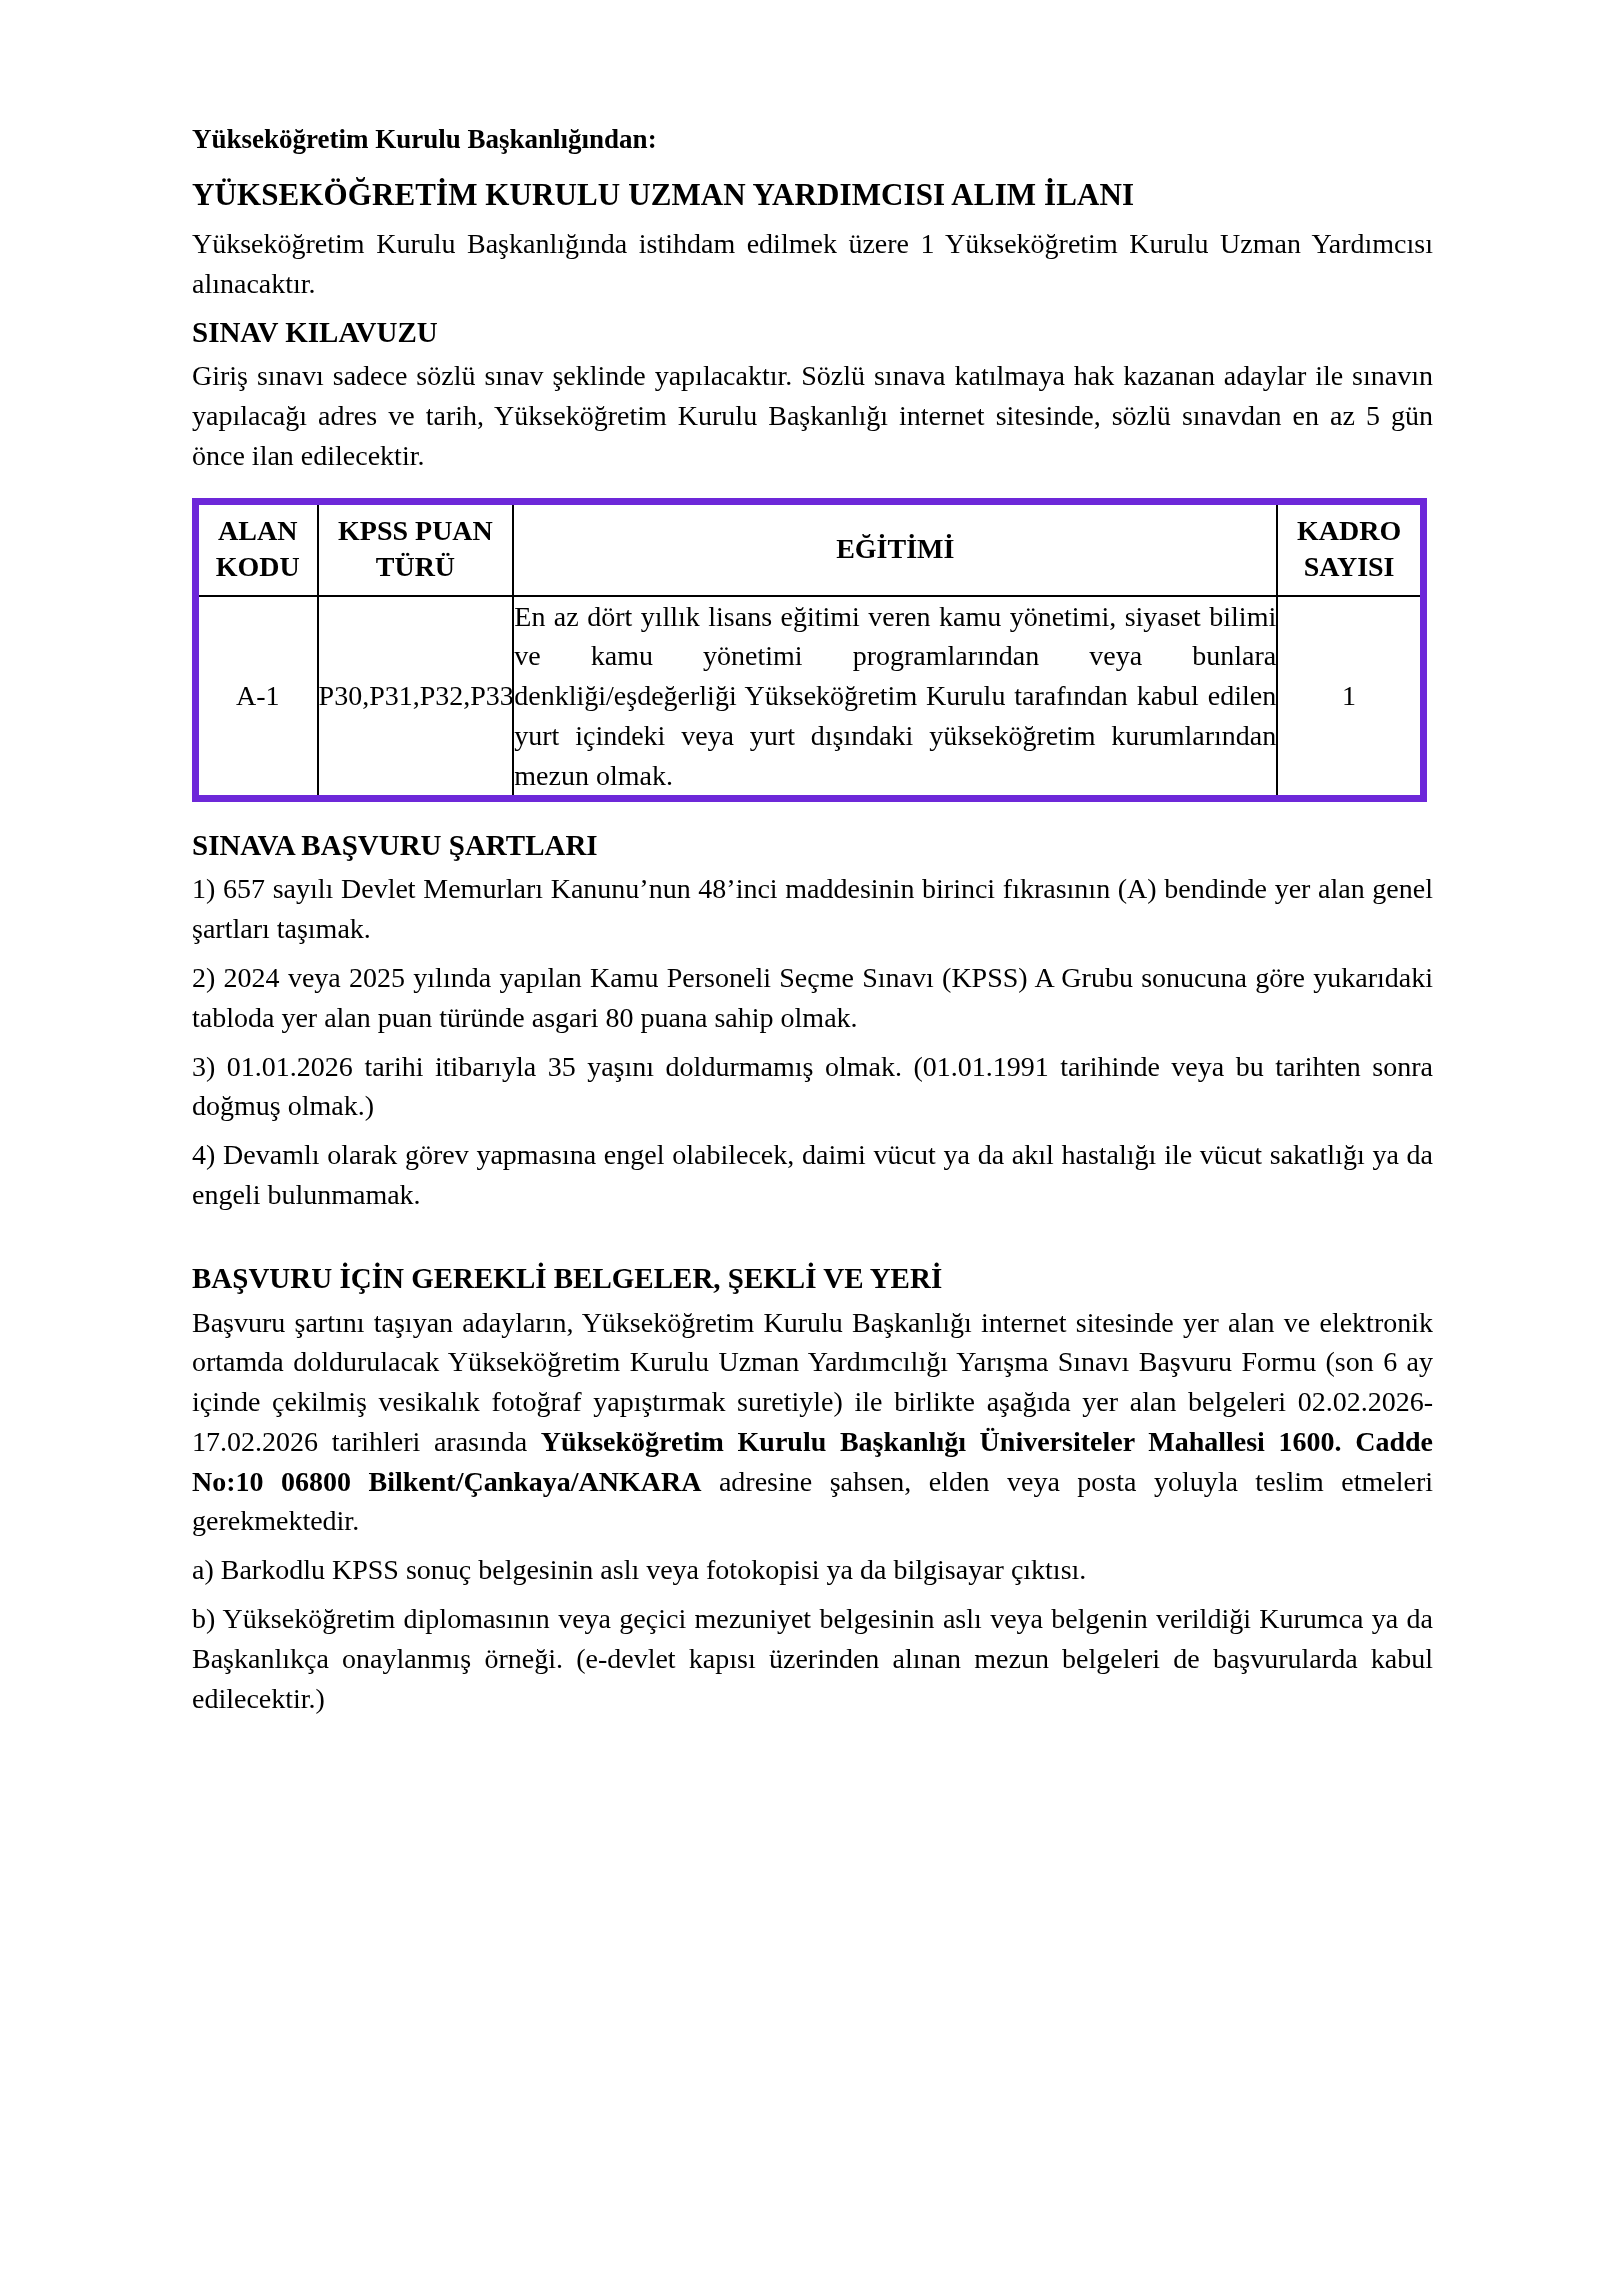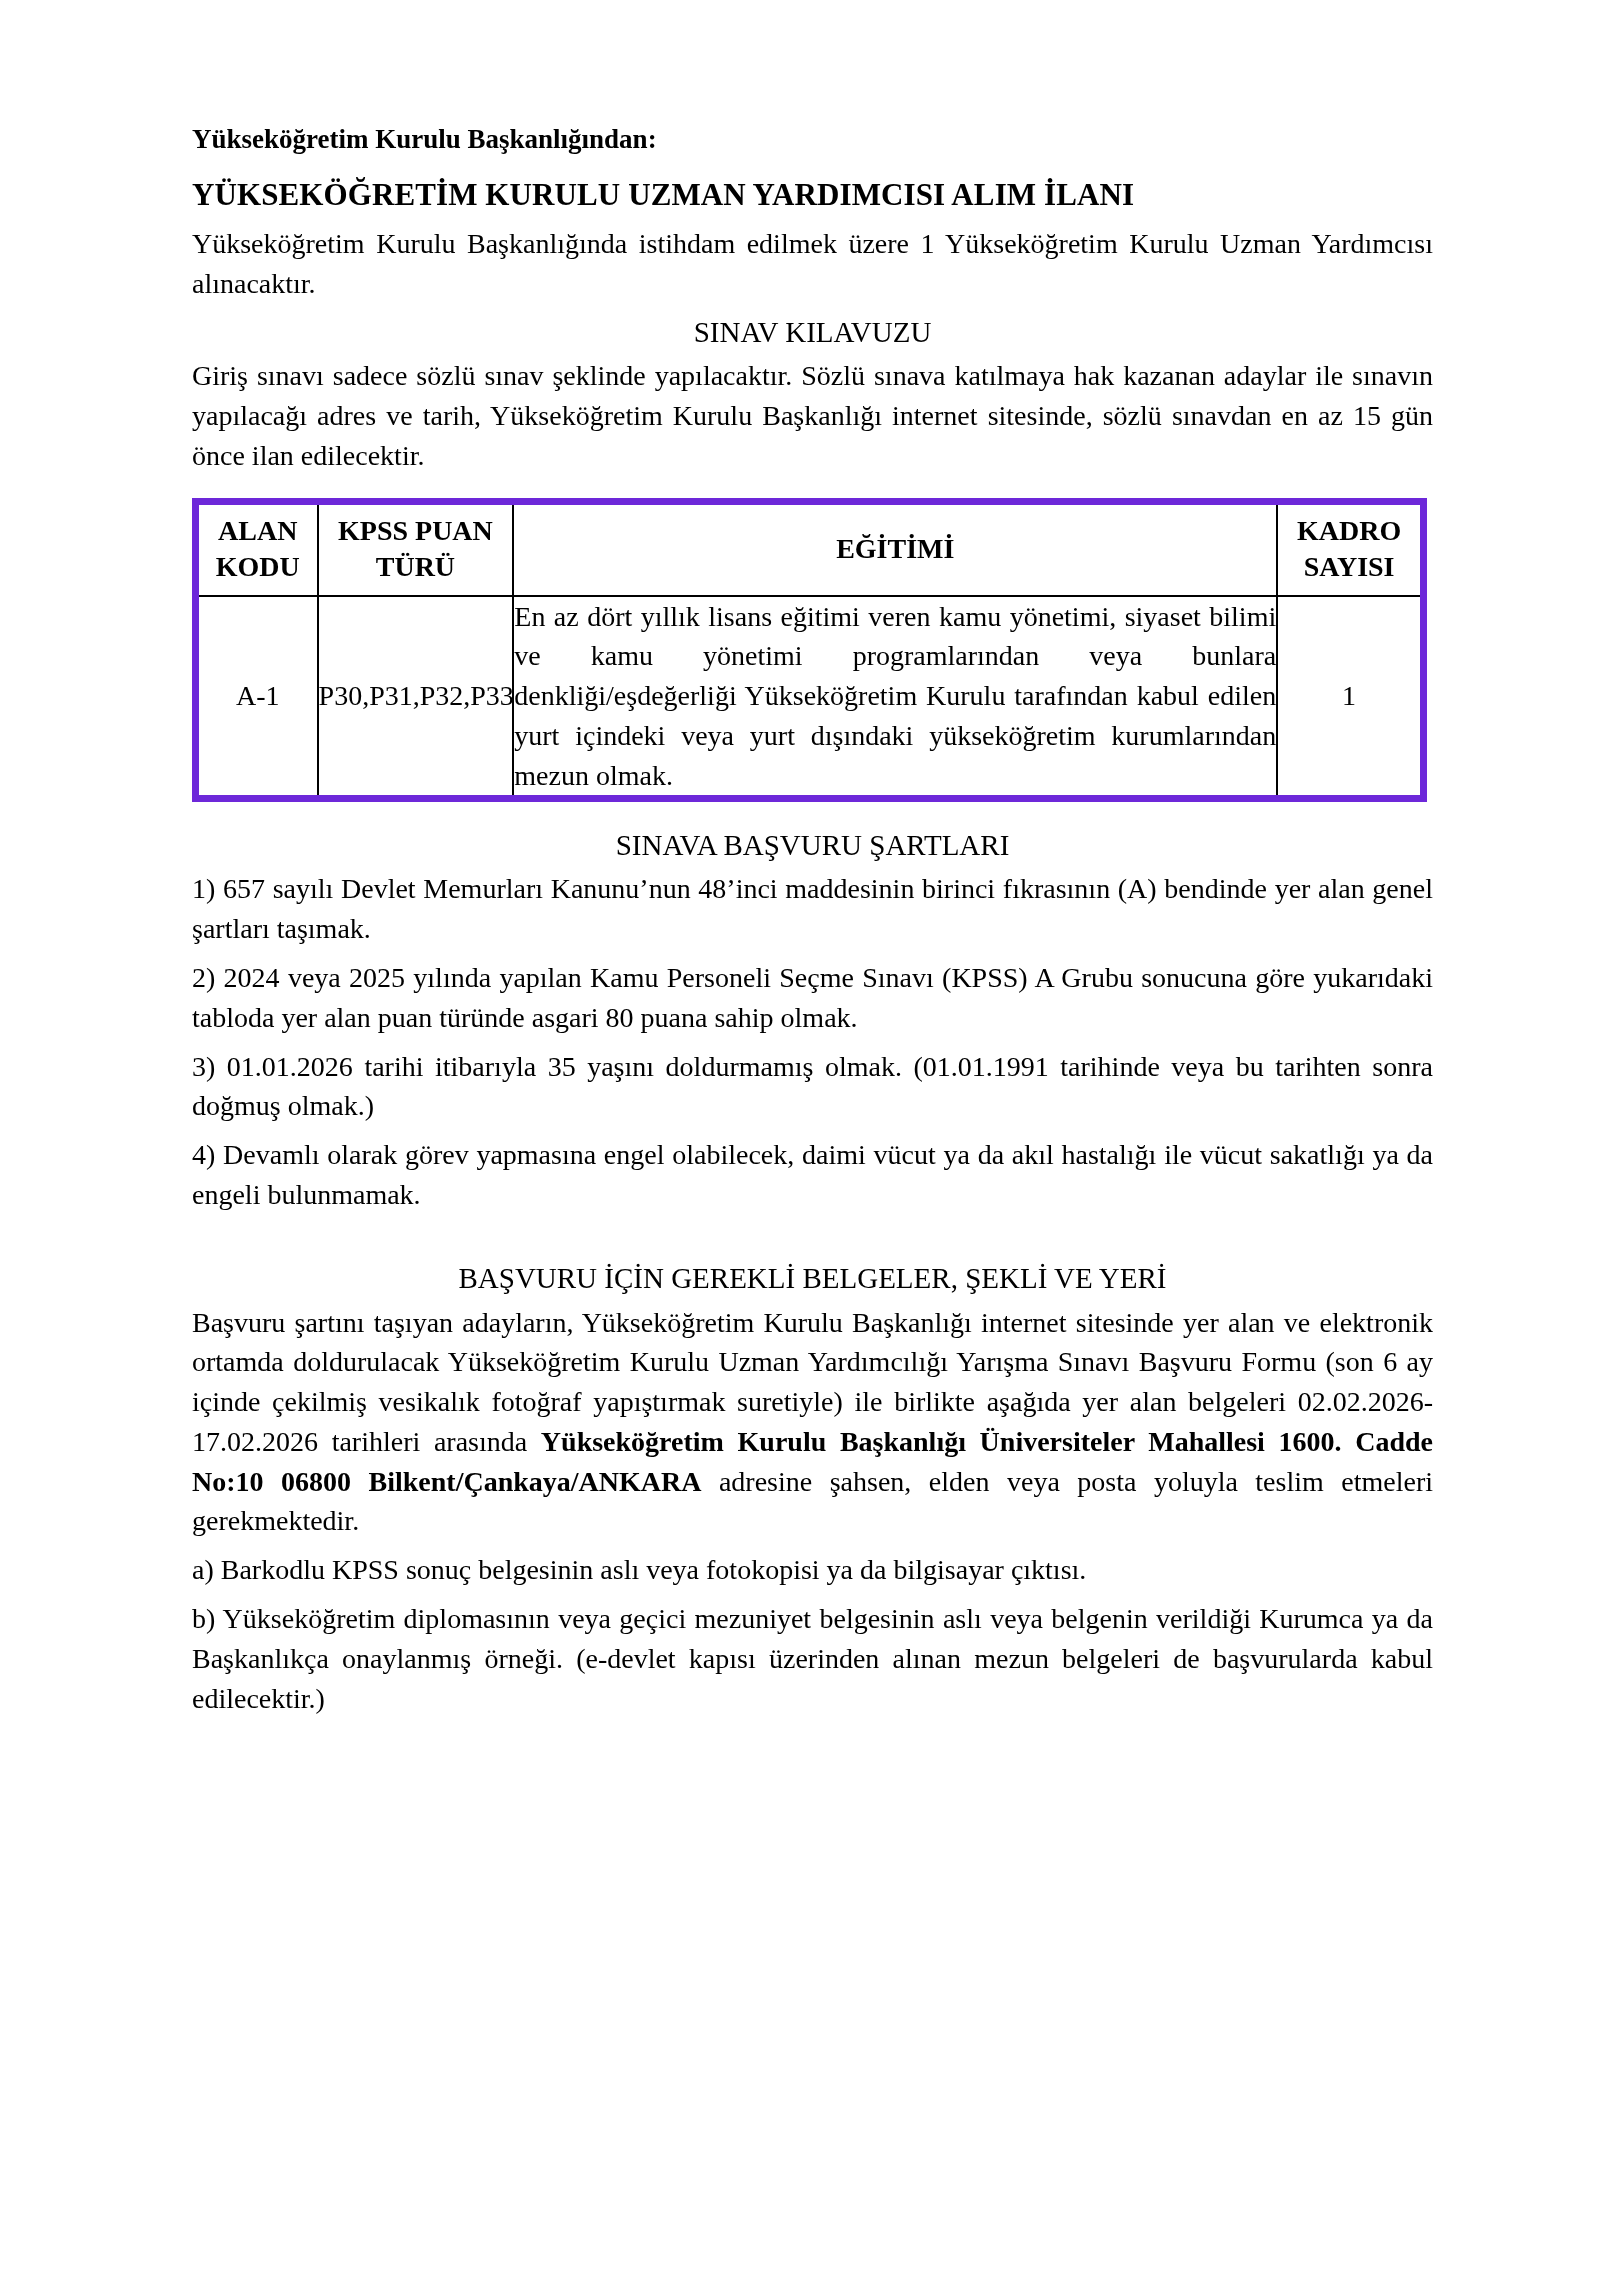--- a/index.html
+++ b/index.html
@@ -34,24 +34,23 @@
   }
   .h-bold-large {
     font-size: 31px;
     font-weight: bold;
     line-height: 1.30;
     margin: 0 0 9.2px 0;
     letter-spacing: 0.1px;
   }
   .h-section {
     font-size: 29px;
-    font-weight: normal;
+    font-weight: bold;
     line-height: 1.32;
     margin: 9.2px 0 5.2px 0;
-    text-align: center;
   }
   p.body {
     font-size: 28px;
     line-height: 1.42;
     text-align: justify;
     text-justify: inter-word;
     margin: 0 0 9.2px 0;
     hyphens: none;
   }
   p.body.nojust {
@@ -109,21 +108,21 @@
   <div class="content">
 
     <div class="h-bold-small">Yükseköğretim Kurulu Başkanlığından:</div>
 
     <div class="h-bold-large">YÜKSEKÖĞRETİM KURULU UZMAN YARDIMCISI ALIM İLANI</div>
 
     <p class="body">Yükseköğretim Kurulu Başkanlığında istihdam edilmek üzere 1 Yükseköğretim Kurulu Uzman Yardımcısı alınacaktır.</p>
 
     <div class="h-section">SINAV KILAVUZU</div>
 
-    <p class="body">Giriş sınavı sadece sözlü sınav şeklinde yapılacaktır. Sözlü sınava katılmaya hak kazanan adaylar ile sınavın yapılacağı adres ve tarih, Yükseköğretim Kurulu Başkanlığı internet sitesinde, sözlü sınavdan en az 15 gün önce ilan edilecektir.</p>
+    <p class="body">Giriş sınavı sadece sözlü sınav şeklinde yapılacaktır. Sözlü sınava katılmaya hak kazanan adaylar ile sınavın yapılacağı adres ve tarih, Yükseköğretim Kurulu Başkanlığı internet sitesinde, sözlü sınavdan en az 5 gün önce ilan edilecektir.</p>
 
     <div class="tbl-wrap">
       <table class="info">
         <colgroup>
           <col class="col-alan">
           <col class="col-kpss">
           <col class="col-egitim">
           <col class="col-kadro">
         </colgroup>
         <thead>

